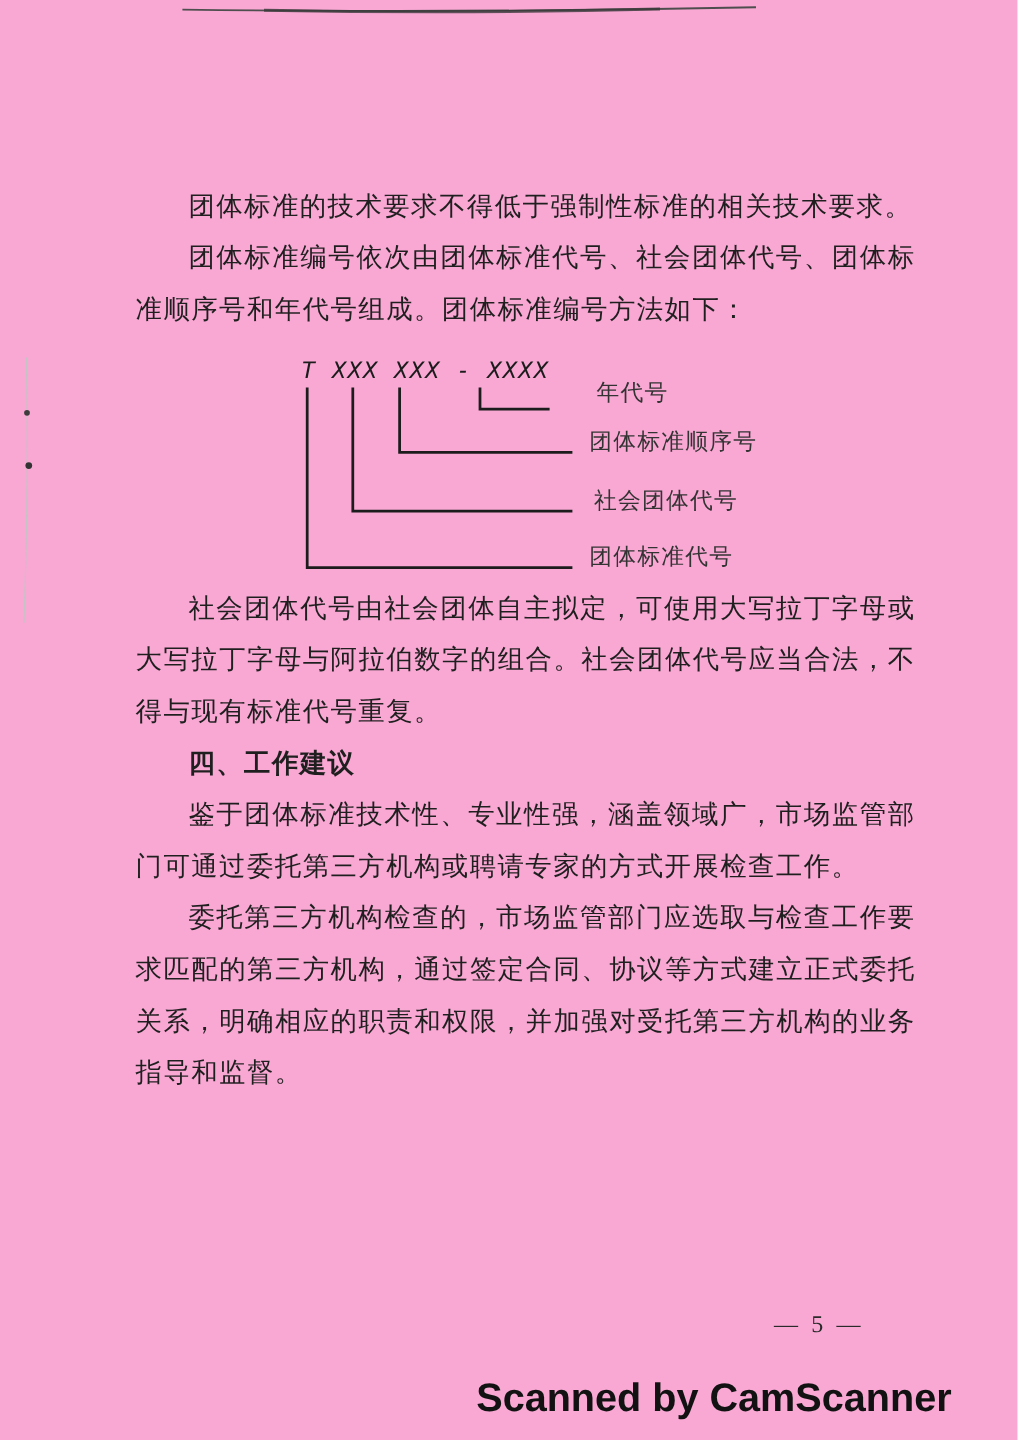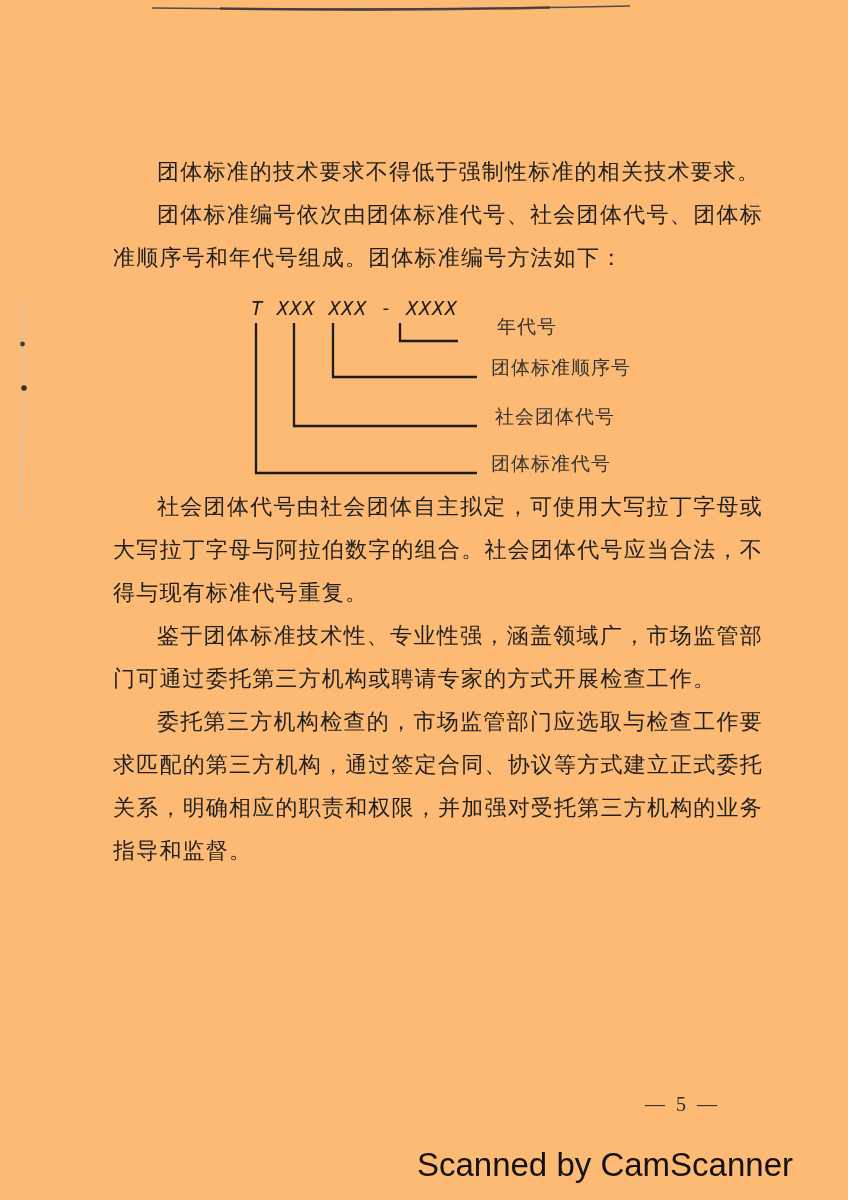--- a/index.html
+++ b/index.html
@@ -1,20 +1,20 @@
 <!DOCTYPE html>
 <html><head>
 <meta charset="utf-8">
 <style>
   html,body { margin:0; padding:0; background:#ffffff; }
   .page {
     position:relative;
     width:848px; height:1200px;
     margin:0 auto;
-    background:#fdba74;
+    background:#f9a8d4;
     overflow:hidden;
     font-family:"Liberation Serif","DejaVu Serif",serif;
   }
 
   
   .top-edge {
     position:absolute; left:150px; top:4px; width:482px; height:8px;
     pointer-events:none;
   }
   .left-edge {
@@ -51,21 +51,21 @@
 
   
   .page-number {
     position:absolute; left:645px; top:1093px;
     font-size:20px; letter-spacing:3px; color:#2a2a2a;
     font-family:"Liberation Serif","DejaVu Serif",serif;
   }
   .camscanner {
     position:absolute; right:55px; bottom:16px;
     font-family:"Liberation Sans","DejaVu Sans",sans-serif;
-    font-weight:normal; font-size:33px; color:#121212;
+    font-weight:bold; font-size:33px; color:#121212;
     letter-spacing:0px;
   }
 </style>
 </head>
 <body>
 
 <div class="page">
 
   <svg class="top-edge" viewBox="0 0 482 8" xmlns="http://www.w3.org/2000/svg">
     <path d="M2,4 Q 240,7 480,2" stroke="#4e4e4e" stroke-width="1.6" fill="none"></path>
@@ -95,20 +95,21 @@
       <path d="M143,40 V190 H364"></path>
 
       <text class="cjk" x="384" y="50">年代号</text>
       <text class="cjk" x="378" y="91">团体标准顺序号</text>
       <text class="cjk" x="382" y="140">社会团体代号</text>
       <text class="cjk" x="378" y="187">团体标准代号</text>
     </svg>
 
     <p>社会团体代号由社会团体自主拟定，可使用大写拉丁字母或大写拉丁字母与阿拉伯数字的组合。社会团体代号应当合法，不得与现有标准代号重复。</p>
 
+    <p class="section-heading">四、工作建议</p>
 
     <p>鉴于团体标准技术性、专业性强，涵盖领域广，市场监管部门可通过委托第三方机构或聘请专家的方式开展检查工作。</p>
     <p>委托第三方机构检查的，市场监管部门应选取与检查工作要求匹配的第三方机构，通过签定合同、协议等方式建立正式委托关系，明确相应的职责和权限，并加强对受托第三方机构的业务指导和监督。</p>
 
   </div>
 
   <div class="page-number">— 5 —</div>
 
   <div class="camscanner">Scanned by CamScanner</div>
 

